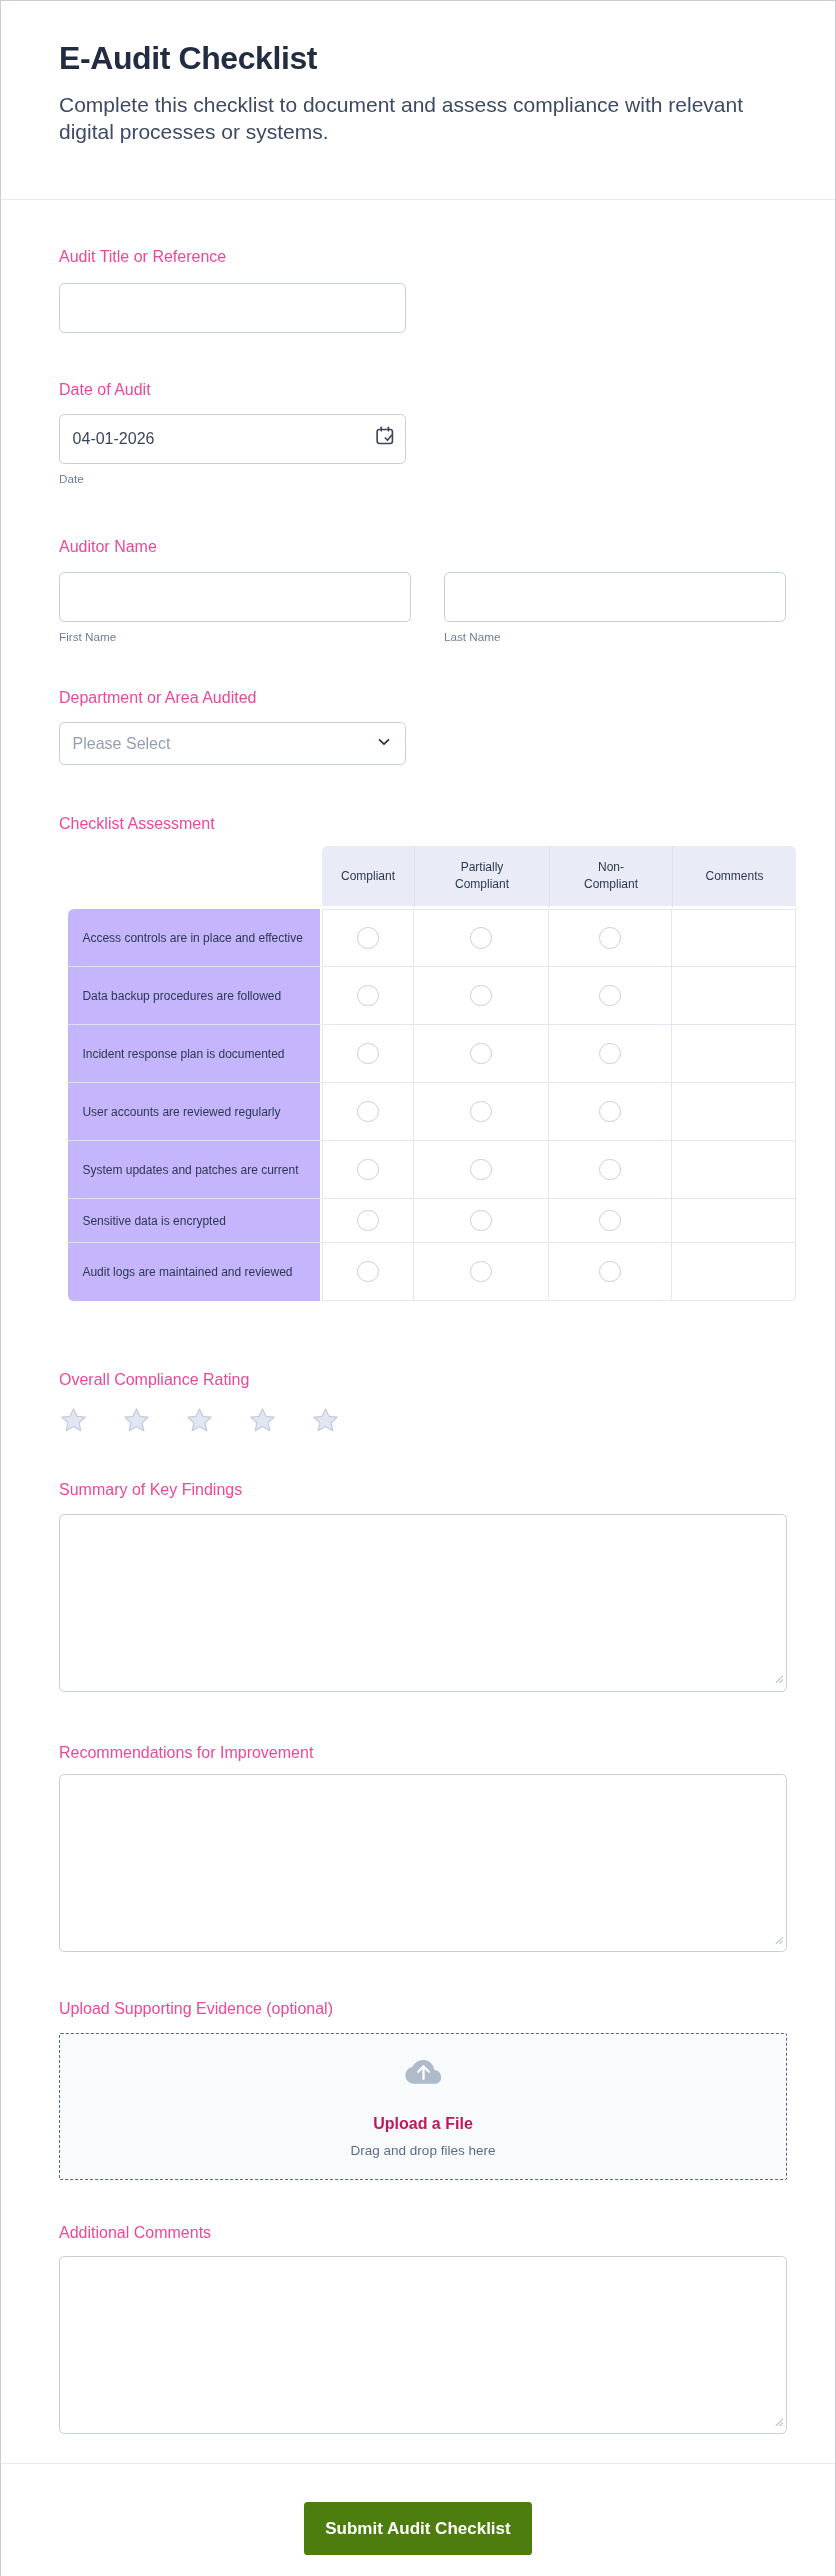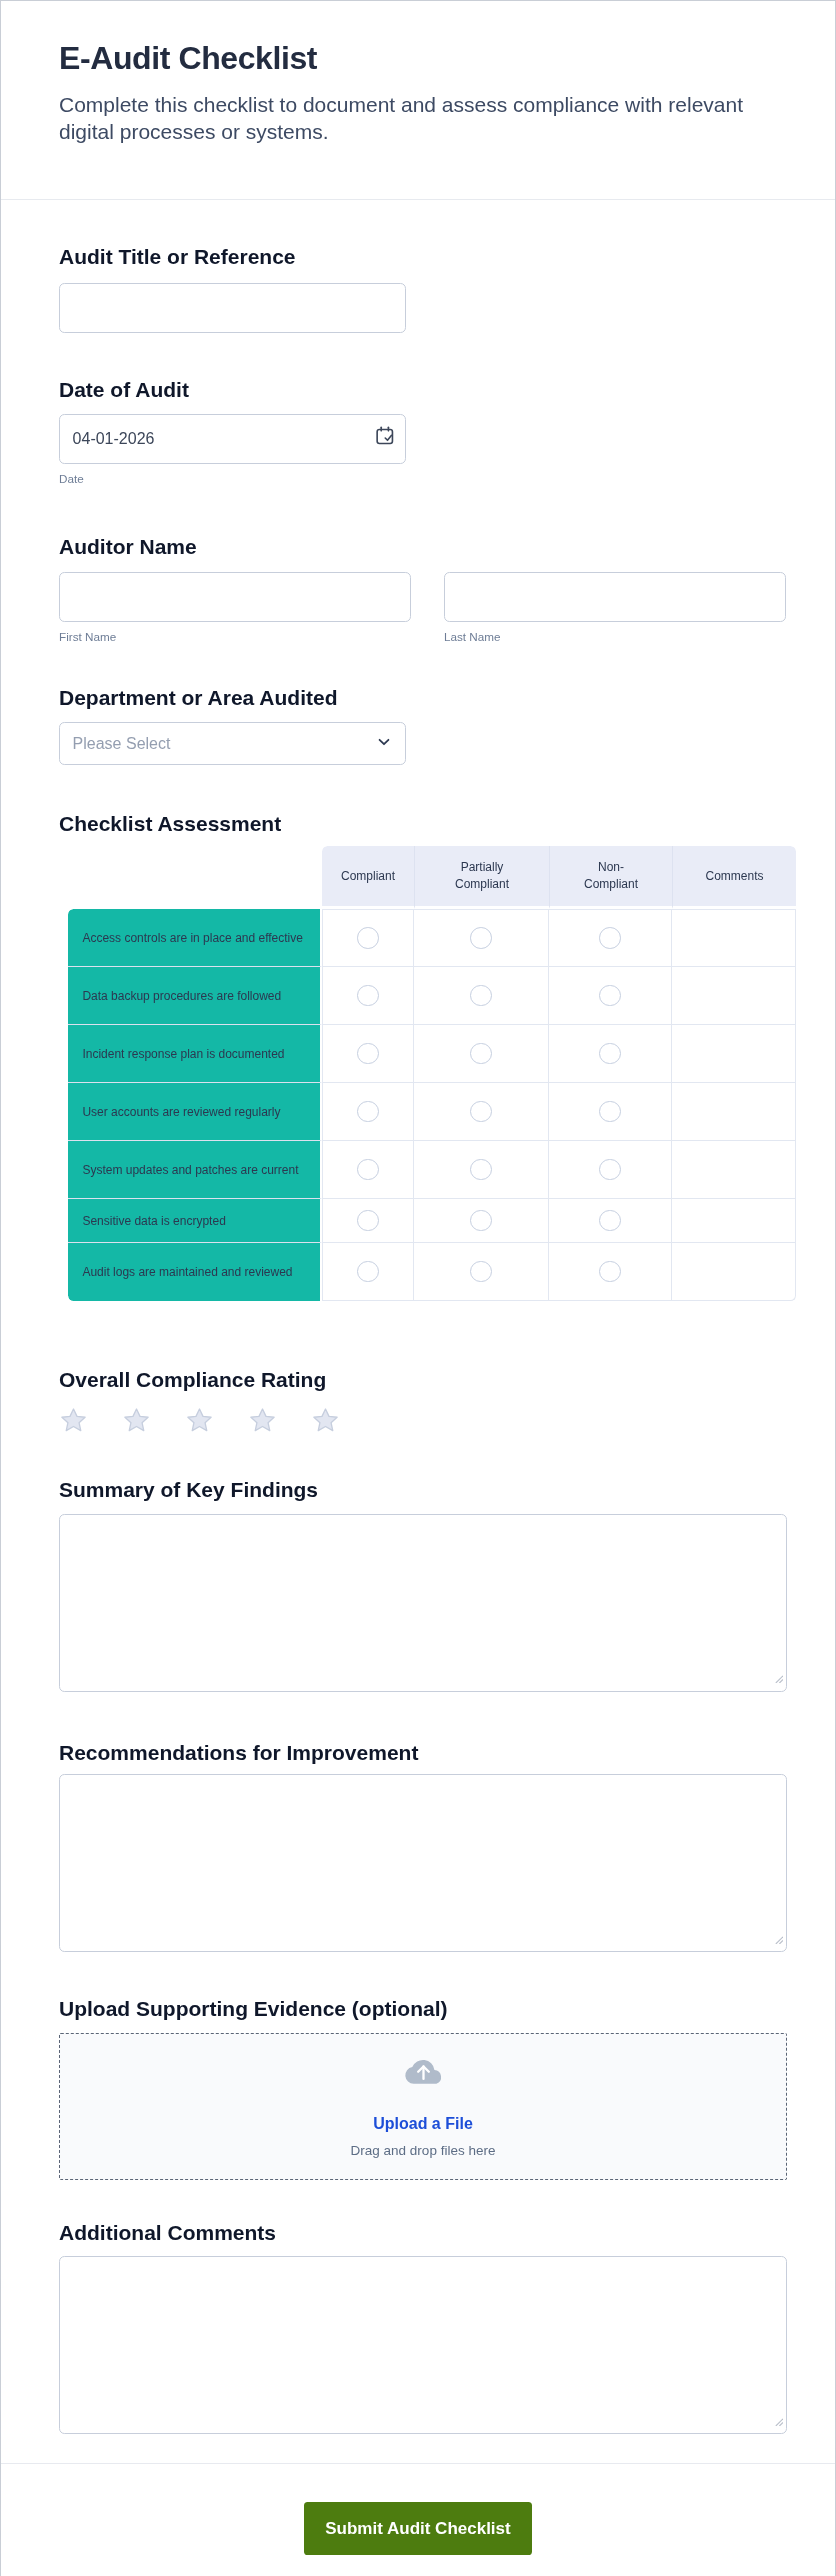--- a/index.html
+++ b/index.html
@@ -9,21 +9,21 @@
     width: 836px; min-height: 2576px; background: #fff;
     border: 0.9px solid #c9ced6; overflow: hidden;
   }
   
   .form-header { padding: 38px 58px 0 58px; }
   .form-title { font-size: 32px; line-height: 38px; font-weight: 700; color: #232c40; letter-spacing: -0.4px; }
   .form-subtitle { margin-top: 13.5px; font-size: 21px; line-height: 27px; color: #3d4a63; max-width: 701px; }
   .divider { margin-top: 54px; border-top: 0.9px solid #e7eaef; height: 0; }
   
   .content { padding: 0 49px 0 58px; }
-  .q-label { font-size: 21px; line-height: 20px; font-weight: 700; color: #0f172a; }
+  .q-label { font-size: 16px; line-height: 20px; font-weight: 400; color: #ec4899; }
   .sub-label { font-size: 11.7px; line-height: 14.4px; color: #6e7d96; margin-top: 8px; }
   .text-input {
     display: block; width: 347px; height: 50px; background: #fff;
     border: 0.9px solid #c7cedb; border-radius: 5.4px; padding: 0 12.6px;
     font-family: "Liberation Sans", sans-serif; font-size: 16px; color: #3c4659; outline: none;
   }
   .field-audit-title { margin-top: 47px; }
   .field-audit-title .text-input { margin-top: 16px; }
   .field-date { margin-top: 47px; }
   .date-wrap { position: relative; width: 347px; margin-top: 14.4px; }
@@ -50,21 +50,21 @@
     border-bottom: 3.6px solid transparent; border-left: 0.9px solid #dde2f0;
     display: flex; align-items: center; justify-content: center; text-align: center;
     font-size: 12px; line-height: 17px; font-weight: 500; color: #2c3850;
   }
   .mx-h.c1 { border-left: none; border-top-left-radius: 5.4px; }
   .mx-h.c2 { padding: 0 27px; }
   .mx-h.c3 { padding: 0 23.4px; }
   .mx-h.c4 { border-top-right-radius: 5.4px; }
   .mx-corner { background: #fff; height: 63px; }
   .mx-label {
-    background: #14b8a6; background-clip: padding-box; border-right: 2.7px solid transparent;
+    background: #c4b5fd; background-clip: padding-box; border-right: 2.7px solid transparent;
     border-bottom: 0.9px solid #dbe1ef; padding: 9px 14.4px;
     display: flex; align-items: center;
     font-size: 12px; line-height: 16px; font-weight: 500; color: #2c3850;
   }
   .mx-label.r1 { border-top-left-radius: 5.4px; }
   .mx-label.r7 { border-bottom: none; border-bottom-left-radius: 5.4px; }
   .mx-cell {
     background: #fff; border-right: 0.9px solid #e2e7f1; border-bottom: 0.9px solid #e2e7f1;
     display: flex; align-items: center; justify-content: center;
   }
@@ -90,21 +90,21 @@
     font-family: "Liberation Sans", sans-serif; font-size: 15.3px; color: #3c4659; outline: none; background: #fff;
   }
   .resize-grip { position: absolute; right: 4.5px; bottom: 5.4px; pointer-events: none; }
   
   .field-upload { margin-top: 47px; }
   .dropzone {
     margin-top: 13.5px; width: 728px; height: 147px; background: #f9fafc;
     border: 0.9px dashed #5b6576; border-radius: 1.8px; cursor: pointer;
     display: flex; flex-direction: column; align-items: center; padding-top: 20px;
   }
-  .dz-title { margin-top: 25px; font-size: 16px; line-height: 20px; font-weight: 700; color: #1d4ed8; }
+  .dz-title { margin-top: 25px; font-size: 16px; line-height: 20px; font-weight: 700; color: #be185d; }
   .dz-hint { margin-top: 9px; font-size: 13.5px; line-height: 16px; color: #5d6d85; }
   
   .footer-divider { margin-top: 29px; border-top: 0.9px solid #e7eaef; height: 0; }
   .footer { padding: 38px 0 43px 0; display: flex; justify-content: center; }
   .submit-btn {
     height: 53px; padding: 0 21.6px; background: #4d7c0f; color: #fff; border: none; border-radius: 3.6px;
     font-family: "Liberation Sans", sans-serif; font-size: 17px; font-weight: 600; cursor: pointer;
   }
 </style>
 </head>

